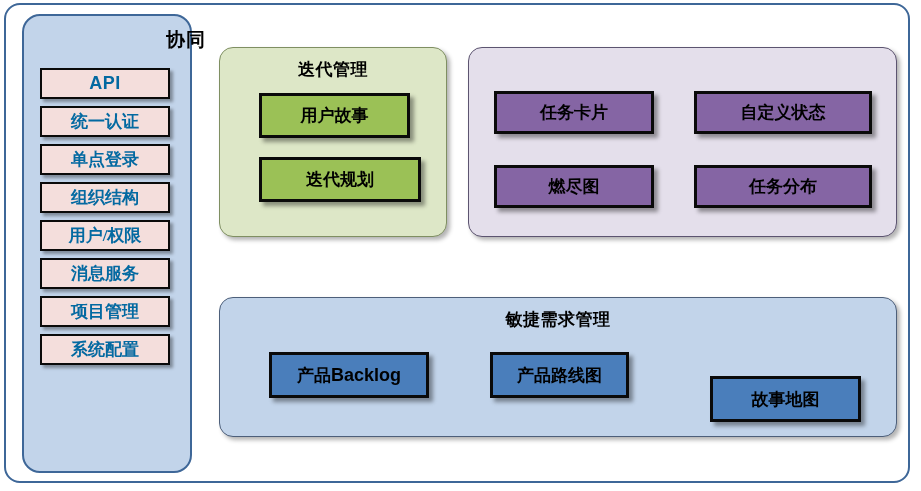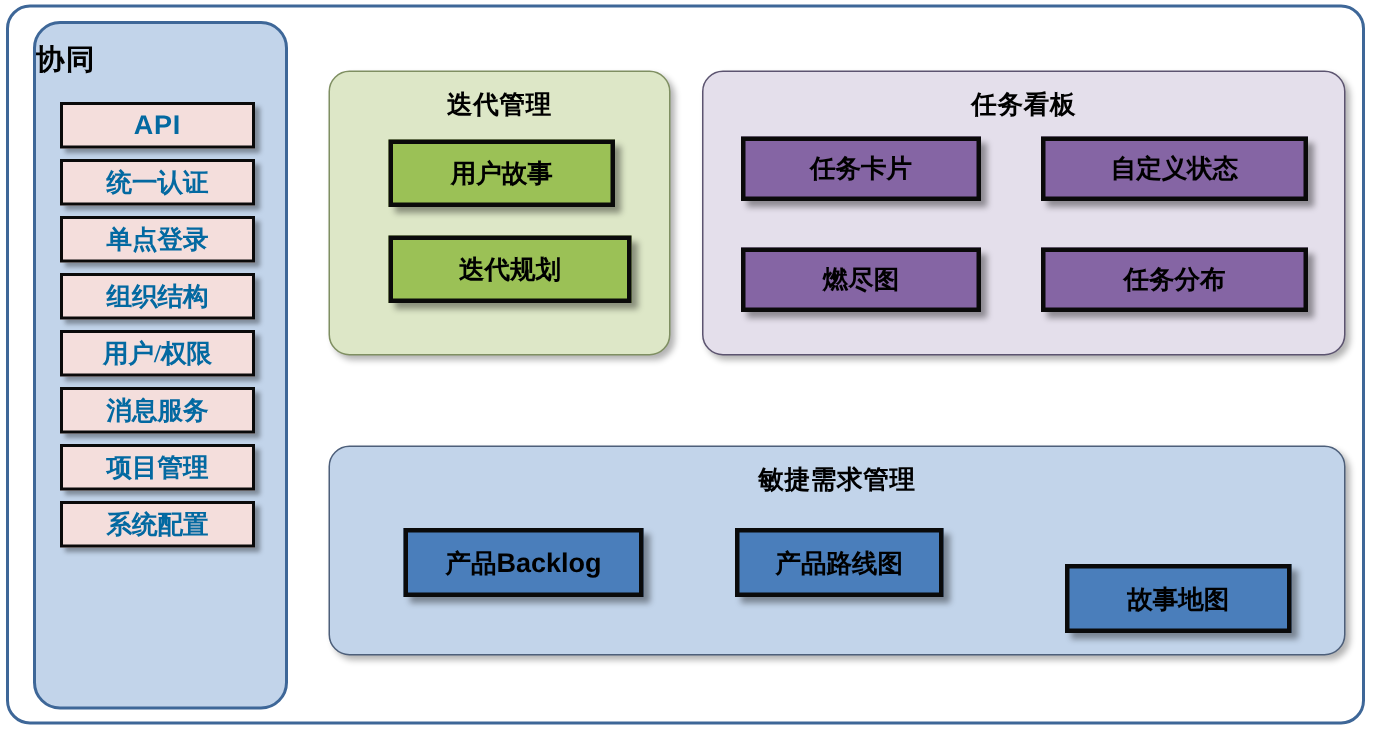--- a/index.html
+++ b/index.html
@@ -40,26 +40,27 @@
     background: #c2d4ea;
     border: 2px solid #3e6798;
     border-radius: 18px;
     box-sizing: border-box;
   }
   .sidebar-title {
     position: absolute;
     top: 11px;
     left: 0;
     width: 100%;
-    text-align: left;
+    text-align: right;
     font-size: 19px;
     font-weight: bold;
     color: #000;
     font-family: "Liberation Sans", "DejaVu Sans", sans-serif;
     letter-spacing: 1px;
+    padding-left: 16px;
   }
   .sidebar-list {
     position: absolute;
     top: 52px;
     left: 16px;
     width: 130px;
   }
   .side-item {
     position: relative;
     height: 31px;
@@ -187,21 +188,20 @@
     </div>
   </div>
 
   <div class="panel" id="panel-iteration">
     <div class="panel-title">迭代管理</div>
     <div class="node" id="node-user-story">用户故事</div>
     <div class="node" id="node-iter-plan">迭代规划</div>
   </div>
 
   <div class="panel" id="panel-taskboard">
-    <div class="panel-title">任务看板</div>
     <div class="node" id="node-task-card">任务卡片</div>
     <div class="node" id="node-custom-state">自定义状态</div>
     <div class="node" id="node-burndown">燃尽图</div>
     <div class="node" id="node-task-dist">任务分布</div>
   </div>
 
   <div class="panel" id="panel-agile">
     <div class="panel-title">敏捷需求管理</div>
     <div class="node" id="node-backlog">
       <span class="mixed-cn">产品</span>

